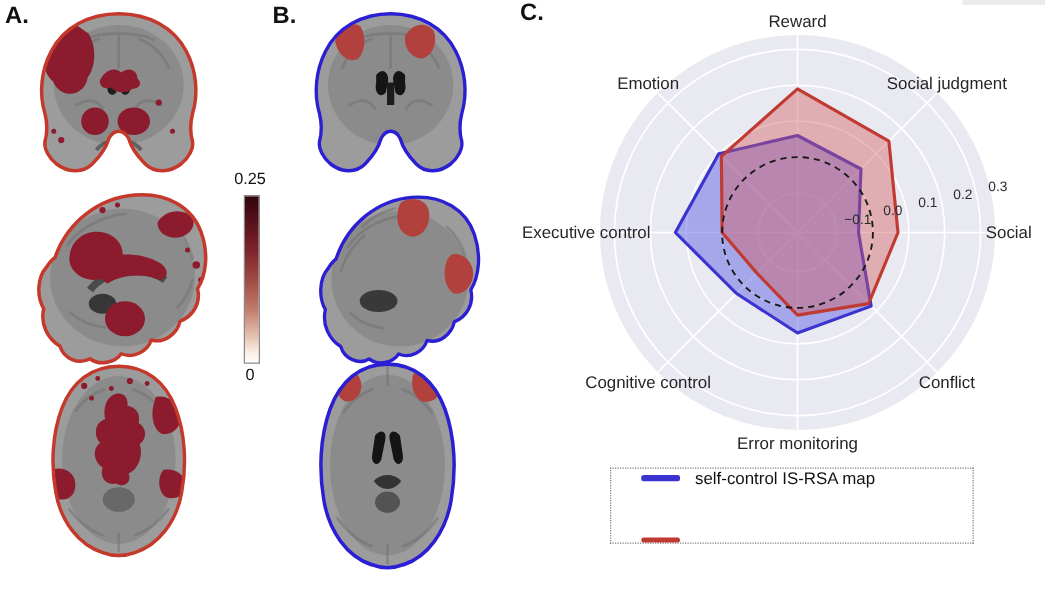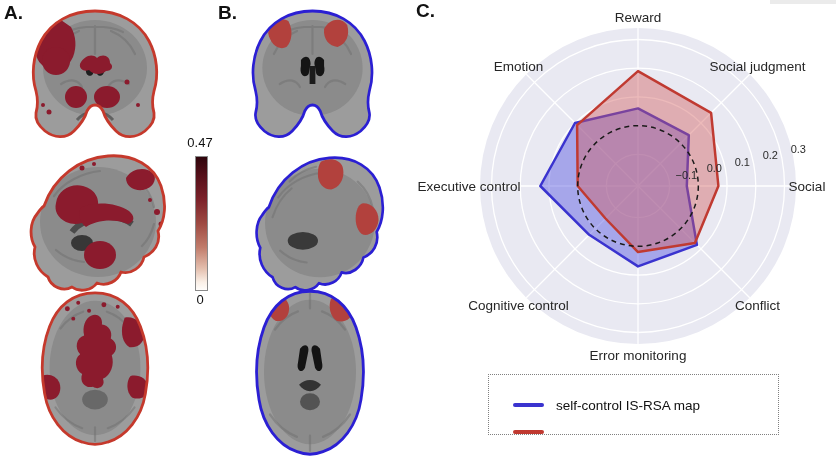--- a/index.html
+++ b/index.html
@@ -11,21 +11,21 @@
   #radar{overflow:visible;}
   .cat-label{font-size:13.5px;fill:#262626;}
   .tick-label{font-size:11px;fill:#2b2b2b;}
   .colorbar{position:absolute;left:195px;top:156px;width:11px;height:133px;
      border:1px solid #8a8a8a;
      background:linear-gradient(180deg,#2f050c 0%,#55101a 14%,#7c222a 32%,
         #9e4a42 50%,#c17c6b 68%,#e4bfae 84%,#faefe6 94%,#fffdfb 100%);}
   .cbar-text{position:absolute;width:44px;text-align:center;font-size:13px;color:#111;}
   .legend{position:absolute;left:488px;top:374px;width:291px;height:61px;
      background:#fff;border:1.5px dotted #808080;box-sizing:border-box;
-     display:flex;flex-direction:column;justify-content:flex-end;gap:17px;}
+     display:flex;flex-direction:column;justify-content:space-between;gap:17px;}
   .legend-row{display:flex;align-items:center;gap:12px;padding-left:24px;}
   .legend-swatch{width:31px;height:4.5px;border-radius:2px;background:#888;flex:0 0 auto;}
   .legend-label{font-size:13.5px;color:#111;}
   .artifact-strip{position:absolute;left:770px;top:0;width:66px;height:4px;background:#ebebeb;}
   .sulci{stroke:#6f6f6f;stroke-width:2.2;fill:none;opacity:.5;stroke-linecap:round;}
 </style>
 </head>
 <body>
 
 <div class="artifact-strip"></div>
@@ -109,21 +109,21 @@
         <circle cx="48" cy="14" r="2"></circle>
         <circle cx="59" cy="22" r="2"></circle>
       <circle cx="74" cy="16" r="2.5"></circle>
         <circle cx="43" cy="30" r="2"></circle>
         <circle cx="88" cy="18" r="2"></circle>
     </g>
   </g>
   <path d="M65 4 C43 4 27 17 19 38 C11 59 10 84 14 106 C18 130 33 149 52 155 C60 158 70 158 78 155 C97 149 112 130 116 106 C120 84 119 59 111 38 C103 17 87 4 65 4 Z" fill="none" stroke-width="2.8" stroke-linejoin="round" stroke="#c5392c"></path>
 </svg>
 
-<div class="cbar-text" style="left:178px;top:135px;">0.47</div>
+<div class="cbar-text" style="left:178px;top:135px;">0.25</div>
 <div class="colorbar"></div>
 <div class="cbar-text" style="left:178px;top:292px;">0</div>
 
 <svg class="abs" style="left:245px;top:8px;" width="135" height="137" viewBox="0 0 140 137" preserveAspectRatio="none">
   <defs>
       <clipPath id="clipCorB">
         <path d="M70 3 C46 3 26 14 16 33 C8 48 6 67 11 83 C13 91 13 98 11 105 C10 111 14 118 20 123 C29 130 41 131 49 123 C55 117 60 110 62 103 C64 99 66 97 70 97 C74 97 76 99 78 103 C80 110 85 117 91 123 C99 131 111 130 120 123 C126 118 130 111 129 105 C127 98 127 91 129 83 C134 67 132 48 124 33 C114 14 94 3 70 3 Z"></path>
       </clipPath>
     </defs>
   <path d="M70 3 C46 3 26 14 16 33 C8 48 6 67 11 83 C13 91 13 98 11 105 C10 111 14 118 20 123 C29 130 41 131 49 123 C55 117 60 110 62 103 C64 99 66 97 70 97 C74 97 76 99 78 103 C80 110 85 117 91 123 C99 131 111 130 120 123 C126 118 130 111 129 105 C127 98 127 91 129 83 C134 67 132 48 124 33 C114 14 94 3 70 3 Z" fill="#9c9c9c"></path>

